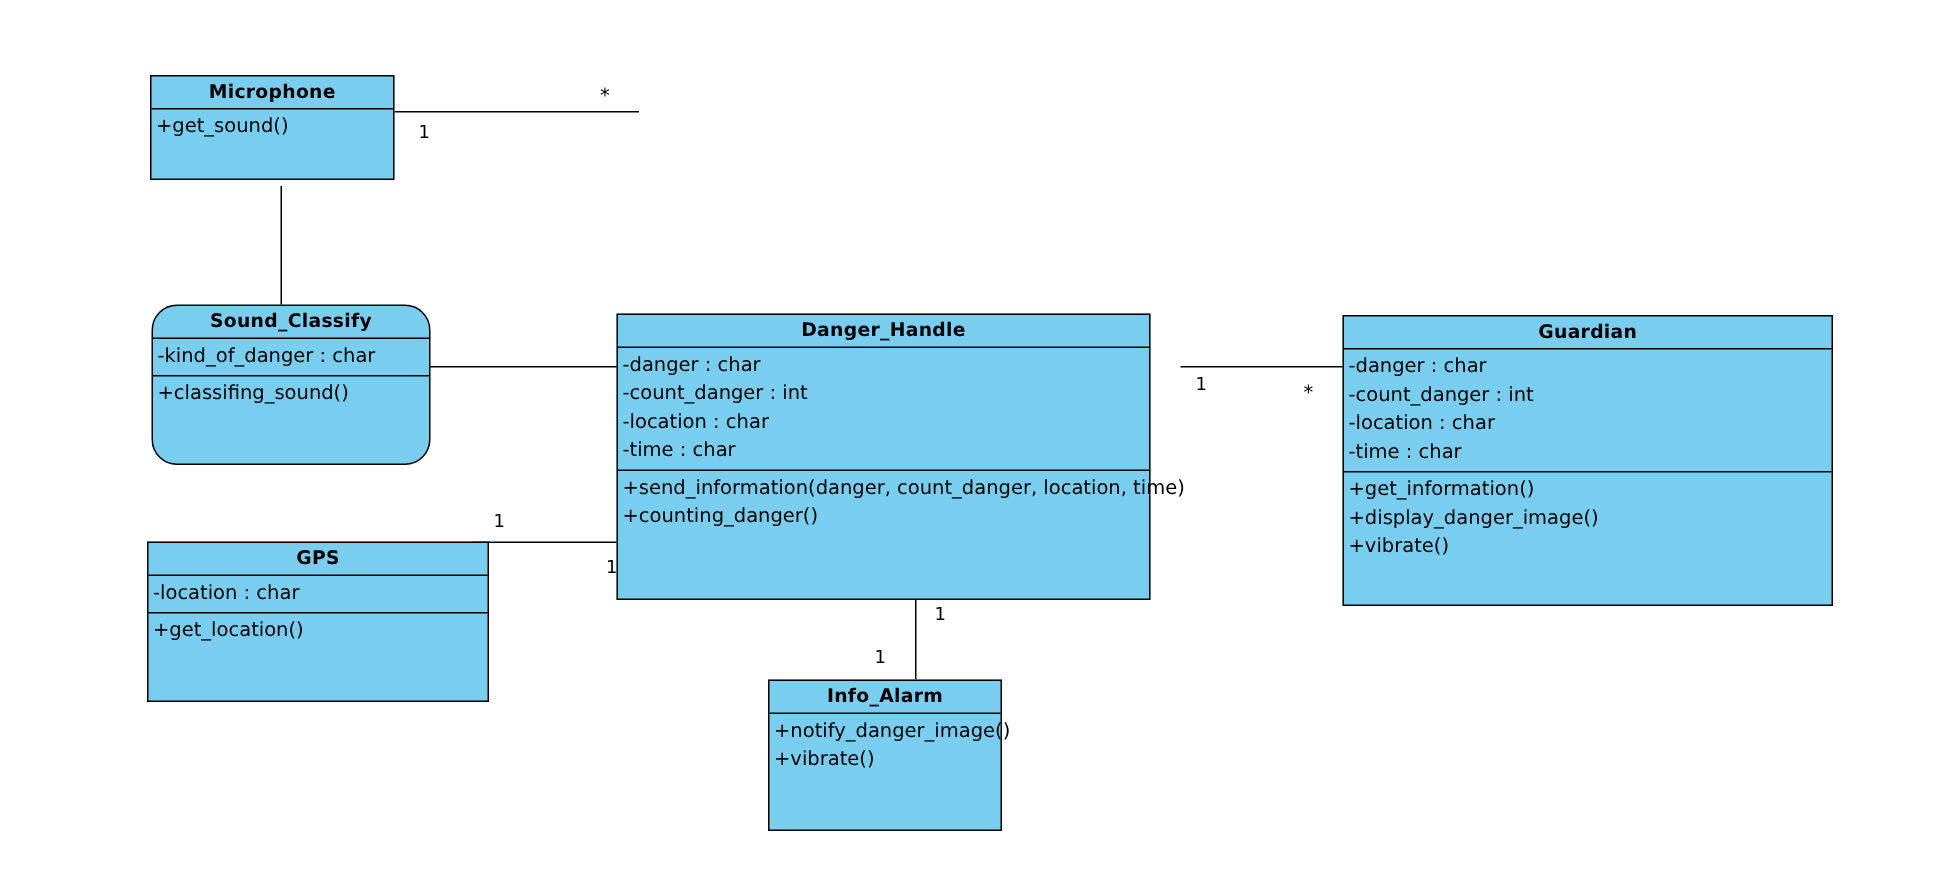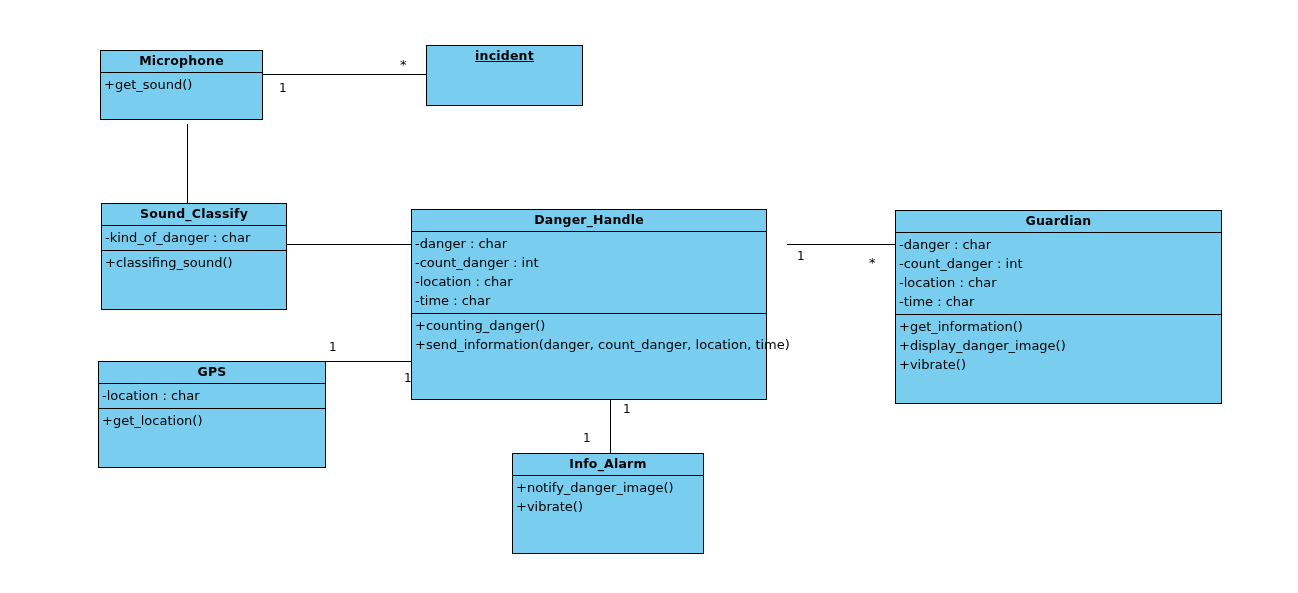--- a/index.html
+++ b/index.html
@@ -105,45 +105,42 @@
   <div class="mult" style="left:623px; top:403px;">1</div>
   <div class="mult" style="left:583px; top:432px;">1</div>
 
   <div class="uml-class" style="left:100px; top:50px; width:163px; height:70px;">
     <div class="uml-name">Microphone</div>
     <div class="compartment grow">
       <div class="member">+get_sound()</div>
     </div>
   </div>
 
-  <div class="uml-class" style="left:426px; top:45px; width:157px; height:61px;">
-    <div class="uml-name underline">incident</div>
-  </div>
 
-  <div class="uml-class" style="left:101px; top:203px; width:186px; height:107px;">
+  <div class="uml-class" style="left:101px; top:203px; width:186px; height:107px;border-radius:17px;">
     <div class="uml-name">Sound_Classify</div>
     <div class="compartment">
       <div class="member">-kind_of_danger : char</div>
     </div>
     <div class="compartment grow">
       <div class="member">+classifing_sound()</div>
     </div>
   </div>
 
   <div class="uml-class" style="left:411px; top:209px; width:356px; height:191px;">
     <div class="uml-name">Danger_Handle</div>
     <div class="compartment">
       <div class="member">-danger : char</div>
       <div class="member">-count_danger : int</div>
       <div class="member">-location : char</div>
       <div class="member">-time : char</div>
     </div>
     <div class="compartment grow">
+      <div class="member">+send_information(danger, count_danger, location, time)</div>
       <div class="member">+counting_danger()</div>
-      <div class="member">+send_information(danger, count_danger, location, time)</div>
     </div>
   </div>
 
   <div class="uml-class" style="left:895px; top:210px; width:327px; height:194px;">
     <div class="uml-name">Guardian</div>
     <div class="compartment">
       <div class="member">-danger : char</div>
       <div class="member">-count_danger : int</div>
       <div class="member">-location : char</div>
       <div class="member">-time : char</div>
@@ -158,21 +155,21 @@
   <div class="uml-class" style="left:98px; top:361px; width:228px; height:107px;">
     <div class="uml-name">GPS</div>
     <div class="compartment">
       <div class="member">-location : char</div>
     </div>
     <div class="compartment grow">
       <div class="member">+get_location()</div>
     </div>
   </div>
 
-  <div class="uml-class" style="left:512px; top:453px; width:192px; height:101px;justify-content:flex-end;">
+  <div class="uml-class" style="left:512px; top:453px; width:156px; height:101px;justify-content:flex-end;">
     <div class="uml-name">Info_Alarm</div>
     <div class="compartment grow">
       <div class="member">+notify_danger_image()</div>
       <div class="member">+vibrate()</div>
     </div>
   </div>
 
 </div>
 
 </body></html>

